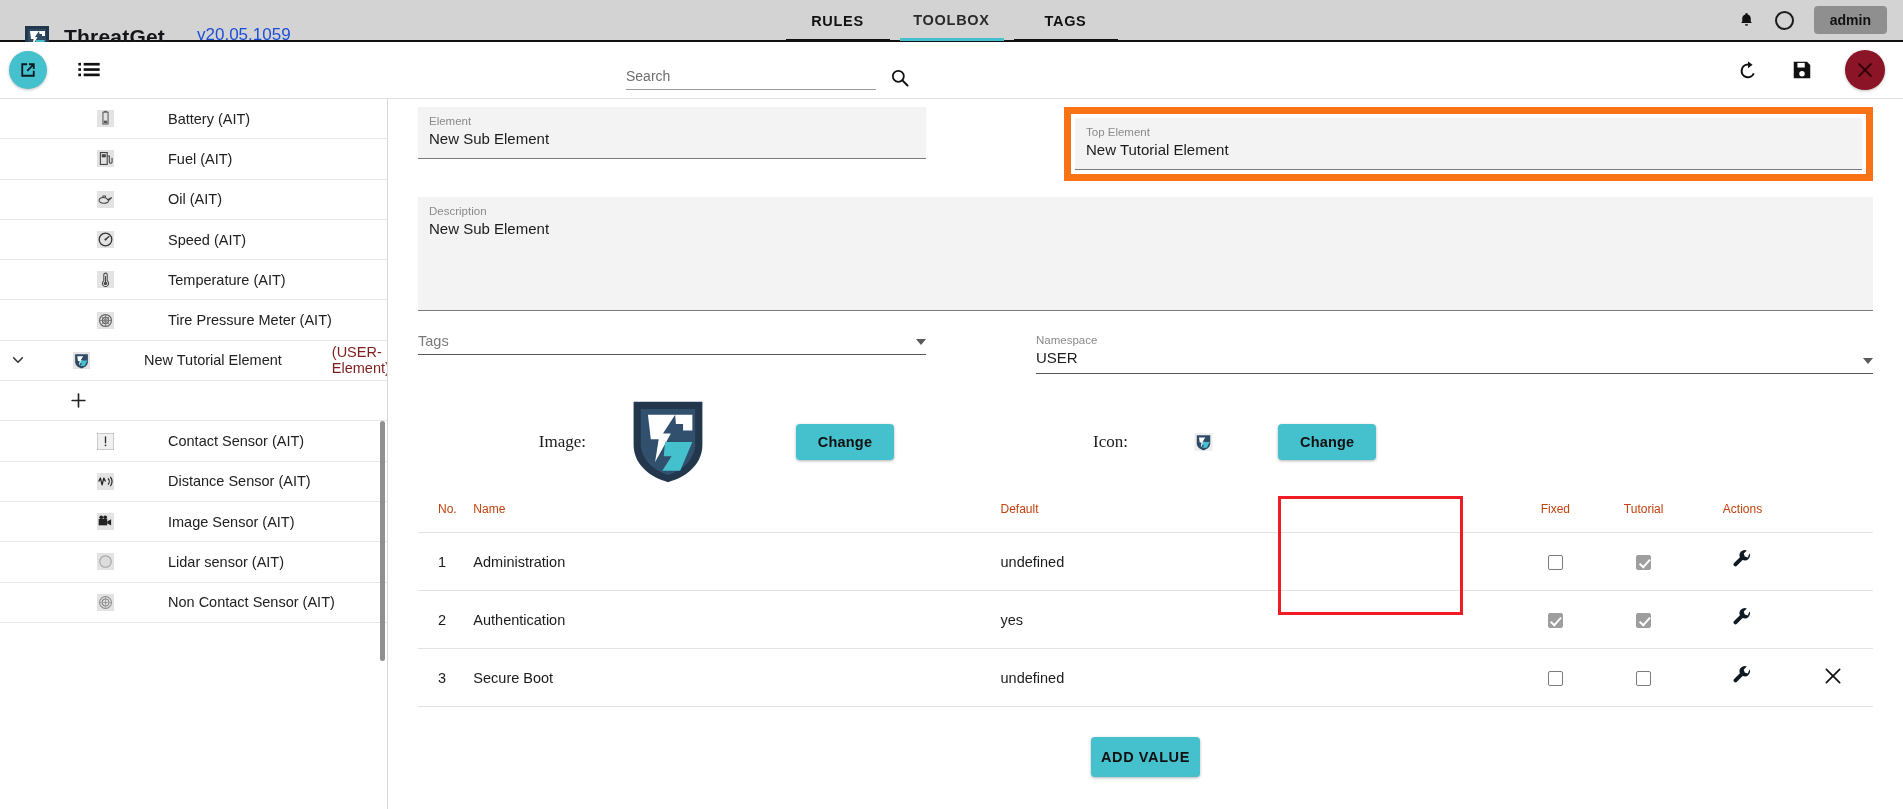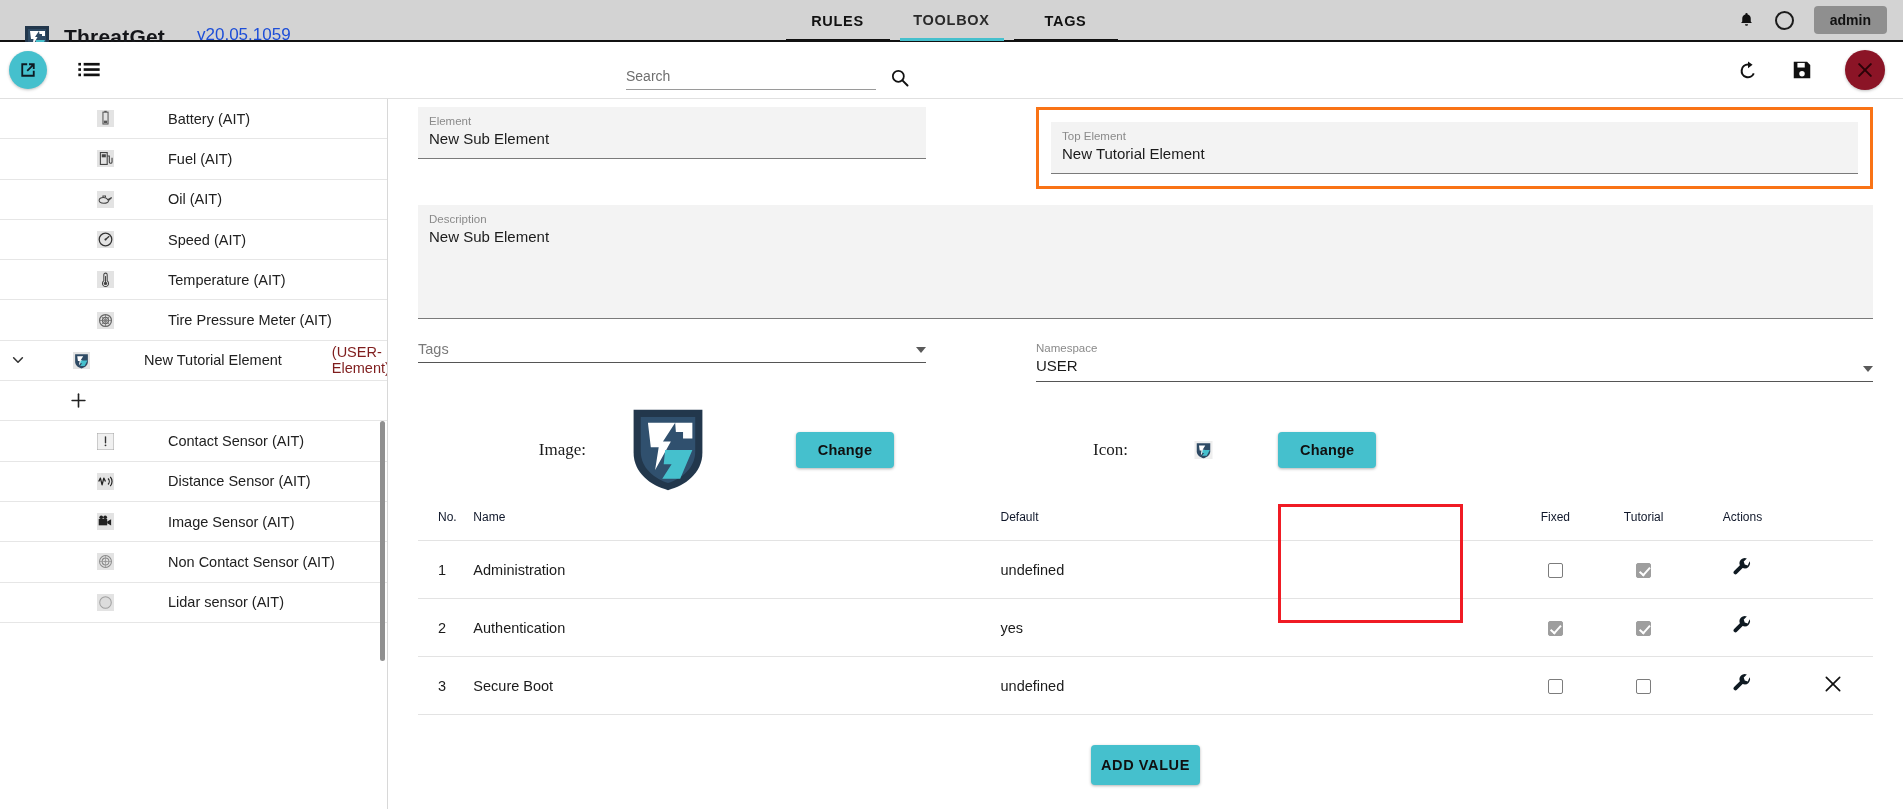--- a/index.html
+++ b/index.html
@@ -221,22 +221,23 @@
   .field-value {
     font-size: 15px; color: #1b1b1b;
     line-height: 22px;
     white-space: nowrap;
   }
   .col-left { width: 508px; }
   .col-gap { width: 110px; }
   .col-right { flex: 1; }
 
   .highlight-box {
-    border: 3px solid #f97316;
-    padding: 12px;
+    border: 7px solid #f97316;
+    padding: 4px;
+    margin-left: 28px;
   }
   .desc-box {
     background: #f3f3f3;
     border-bottom: 1px solid #7a7a7a;
     height: 114px;
     margin-top: 16px;
     padding: 7px 11px;
   }
 
   .row-tags {
@@ -288,21 +289,21 @@
 
   
   .tbl {
     margin-top: 6px;
     width: 100%;
     border-collapse: collapse;
     position: relative;
   }
   .tbl th {
     font-size: 12px; font-weight: normal;
-    color: #0f172a;
+    color: #c2410c;
     text-align: left;
     padding: 6px 0 16px 0;
     border-bottom: 1px solid #e3e3e3;
   }
   .tbl td {
     font-size: 14.5px; color: #1b1b1b;
     padding: 16px 0;
     border-bottom: 1px solid #e3e3e3;
     height: 40px;
   }
@@ -559,36 +560,36 @@
         <circle cx="5" cy="5" r="2.2" fill="#222"></circle>
         <circle cx="9.6" cy="5" r="2.2" fill="#222"></circle>
       </svg>
       <span class="tree-label">Image Sensor (AIT)</span>
     </div>
 
     <div class="tree-item">
       <div class="tree-indent"></div>
       <svg class="tree-icon" viewBox="0 0 20 20">
         <rect width="20" height="20" fill="#e3e3e3"></rect>
+        <circle cx="10" cy="10" r="6.8" fill="#dcdcdc" stroke="#a0a0a0" stroke-width="1.2"></circle>
+      </svg>
+      <span class="tree-label">Lidar sensor (AIT)</span>
+    </div>
+
+    <div class="tree-item">
+      <div class="tree-indent"></div>
+      <svg class="tree-icon" viewBox="0 0 20 20">
+        <rect width="20" height="20" fill="#e3e3e3"></rect>
         <circle cx="10" cy="10" r="7" fill="none" stroke="#888" stroke-width="1.2"></circle>
         <circle cx="10" cy="10" r="4" fill="none" stroke="#888" stroke-width="1.2"></circle>
         <circle cx="10" cy="10" r="1.3" fill="#777"></circle>
         <line x1="10" y1="3" x2="10" y2="17" stroke="#999" stroke-width=".9"></line>
         <line x1="3" y1="10" x2="17" y2="10" stroke="#999" stroke-width=".9"></line>
       </svg>
       <span class="tree-label">Non Contact Sensor (AIT)</span>
-    </div>
-
-    <div class="tree-item">
-      <div class="tree-indent"></div>
-      <svg class="tree-icon" viewBox="0 0 20 20">
-        <rect width="20" height="20" fill="#e3e3e3"></rect>
-        <circle cx="10" cy="10" r="6.8" fill="#dcdcdc" stroke="#a0a0a0" stroke-width="1.2"></circle>
-      </svg>
-      <span class="tree-label">Lidar sensor (AIT)</span>
     </div>
 
     <div class="sb-scroll"></div>
   </div>
 
   <div class="main">
 
     <div class="row-fields">
       <div class="col-left">
         <div class="field-fill">

